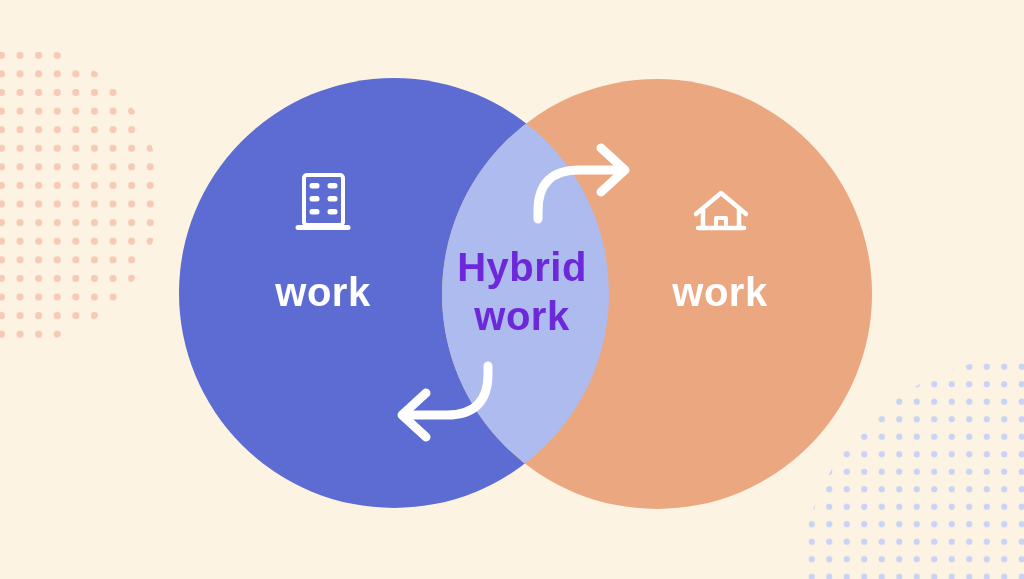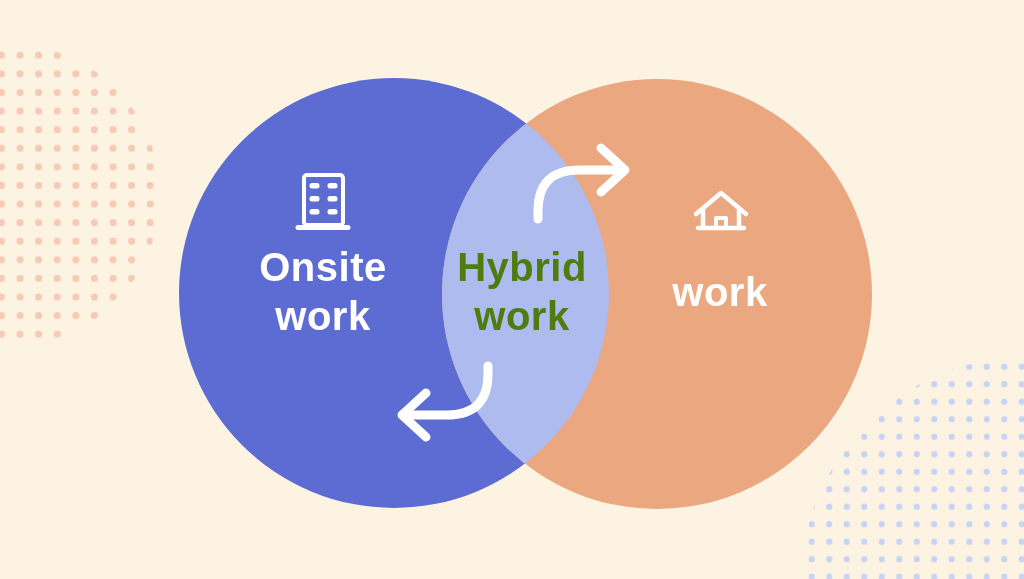--- a/index.html
+++ b/index.html
@@ -42,21 +42,21 @@
     position: absolute;
     transform: translate(-50%, -50%);
     text-align: center;
     font-weight: bold;
     font-size: 40px;
     line-height: 49px;
     letter-spacing: 0.5px;
     white-space: nowrap;
   }
   .vlabel.white { color: #FFFFFF; }
-  .vlabel.navy  { color: #4d7c0f; }
+  .vlabel.navy  { color: #6d28d9; }
   .vlabel span { display: block; }
 </style>
 </head>
 <body>
 
 <div class="stage">
 
   <div class="dots pink"></div>
   <div class="dots purple"></div>
 
@@ -101,21 +101,20 @@
     <g fill="none" stroke-width="4.5" stroke-linecap="round" stroke-linejoin="round" stroke="#FFFFFF">
       <path d="M696 214 L721 193 L746 214"></path>
       <path d="M703 210 V228"></path>
       <path d="M739 210 V228"></path>
       <path d="M698 228 H744"></path>
       <rect x="716" y="218" width="10" height="10" stroke-width="4"></rect>
     </g>
   </svg>
 
   <div class="vlabel white" style="left:323px; top:292px;">
-    <span>Onsite</span>
     <span>work</span>
   </div>
 
   <div class="vlabel navy" style="left:522px; top:292px;">
     <span>Hybrid</span>
     <span>work</span>
   </div>
 
   <div class="vlabel white" style="left:720px; top:292px;">
     <span>work</span>

